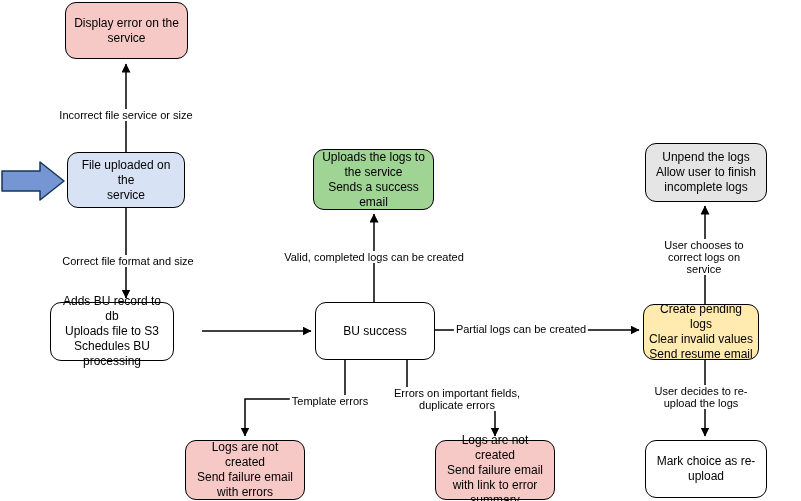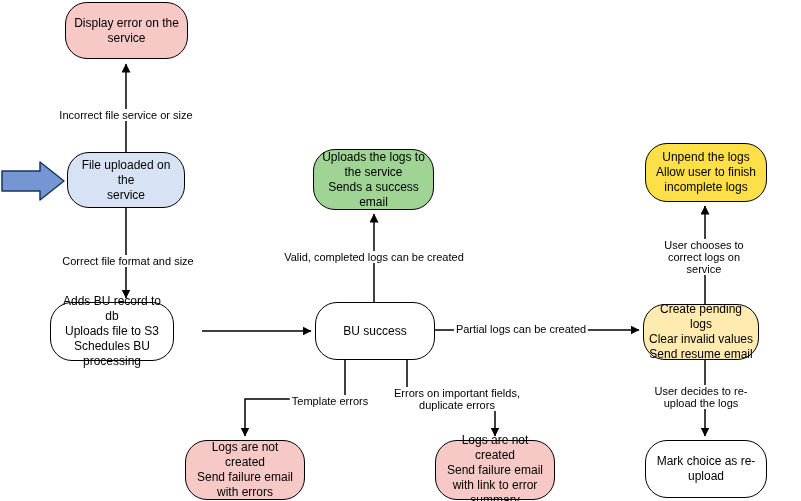--- a/index.html
+++ b/index.html
@@ -3,21 +3,21 @@
 <meta charset="utf-8">
 <style>
   html,body{margin:0;padding:0;background:#ffffff;}
   #canvas{
     position:relative;width:801px;height:501px;background:#ffffff;overflow:hidden;
     font-family:"Liberation Sans","DejaVu Sans",sans-serif;color:#000;
   }
   #edges{position:absolute;left:0;top:0;width:801px;height:501px;}
   .node{
     position:absolute;box-sizing:border-box;
-    border:1.5px solid #000;border-radius:22px;
+    border:1.5px solid #000;border-radius:11px;
     display:flex;align-items:center;justify-content:center;
     text-align:center;font-size:12px;line-height:15px;
     white-space:pre-line;background:#fff;padding:2px 4px;
   }
   .edge-label{
     position:absolute;transform:translate(-50%,-50%);
     background:#ffffff;font-size:11px;line-height:12px;
     text-align:center;white-space:pre-line;padding:0 2px;
   }
 </style>
@@ -64,21 +64,21 @@
 Uploads file to S3
 Schedules BU processing</div>
 
   <div class="node" style="left: 315px; top: 302px; width: 120px; height: 58px; background-color: rgb(255, 255, 255);">BU success</div>
 
   <div class="node" style="left: 313px; top: 149px; width: 121px; height: 61px; background-color: rgb(159, 212, 148);">Uploads the logs to
 the service
 Sends a success
 email</div>
 
-  <div class="node" style="left: 645px; top: 143px; width: 122px; height: 59px; background-color: #fde047;">Unpend the logs
+  <div class="node" style="left: 645px; top: 143px; width: 122px; height: 59px; background-color: #e5e5e5;">Unpend the logs
 Allow user to finish
 incomplete logs</div>
 
   <div class="node" style="left: 643px; top: 304px; width: 116px; height: 56px; background-color: rgb(255, 234, 176);">Create pending logs
 Clear invalid values
 Send resume email</div>
 
   <div class="node" style="left: 185px; top: 440px; width: 120px; height: 60px; background-color: rgb(246, 201, 198);">Logs are not created
 Send failure email
 with errors</div>

